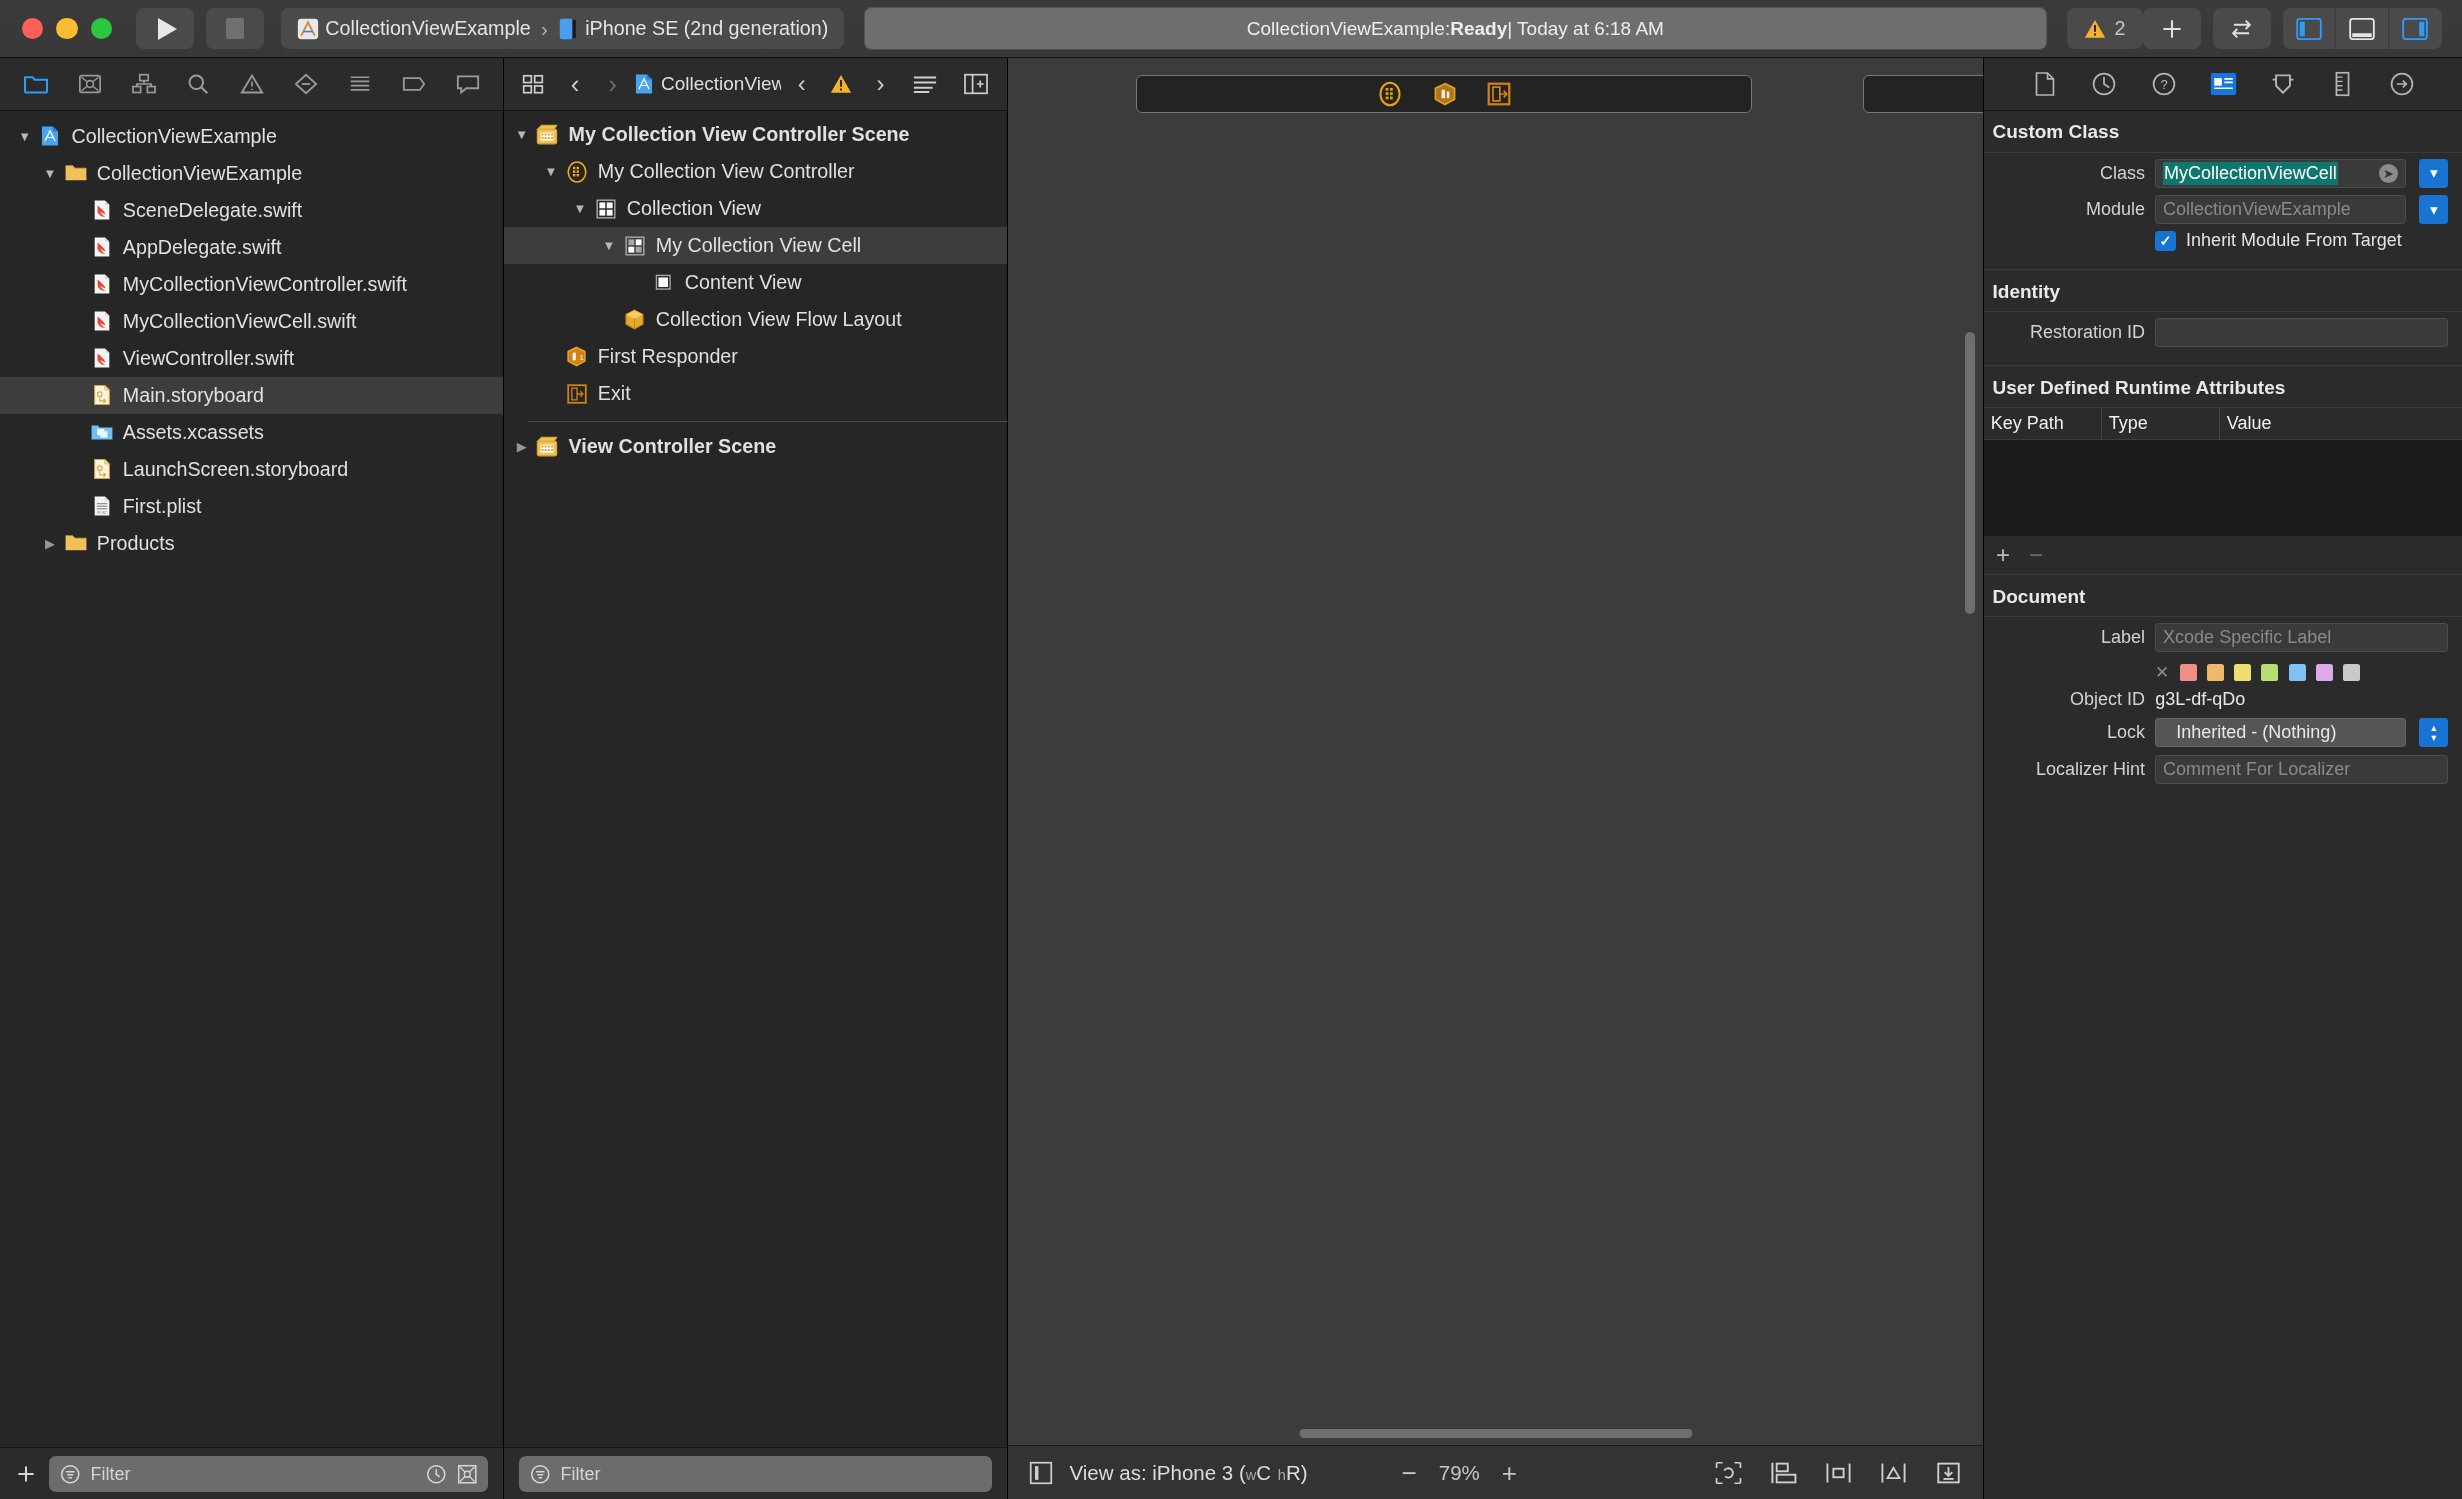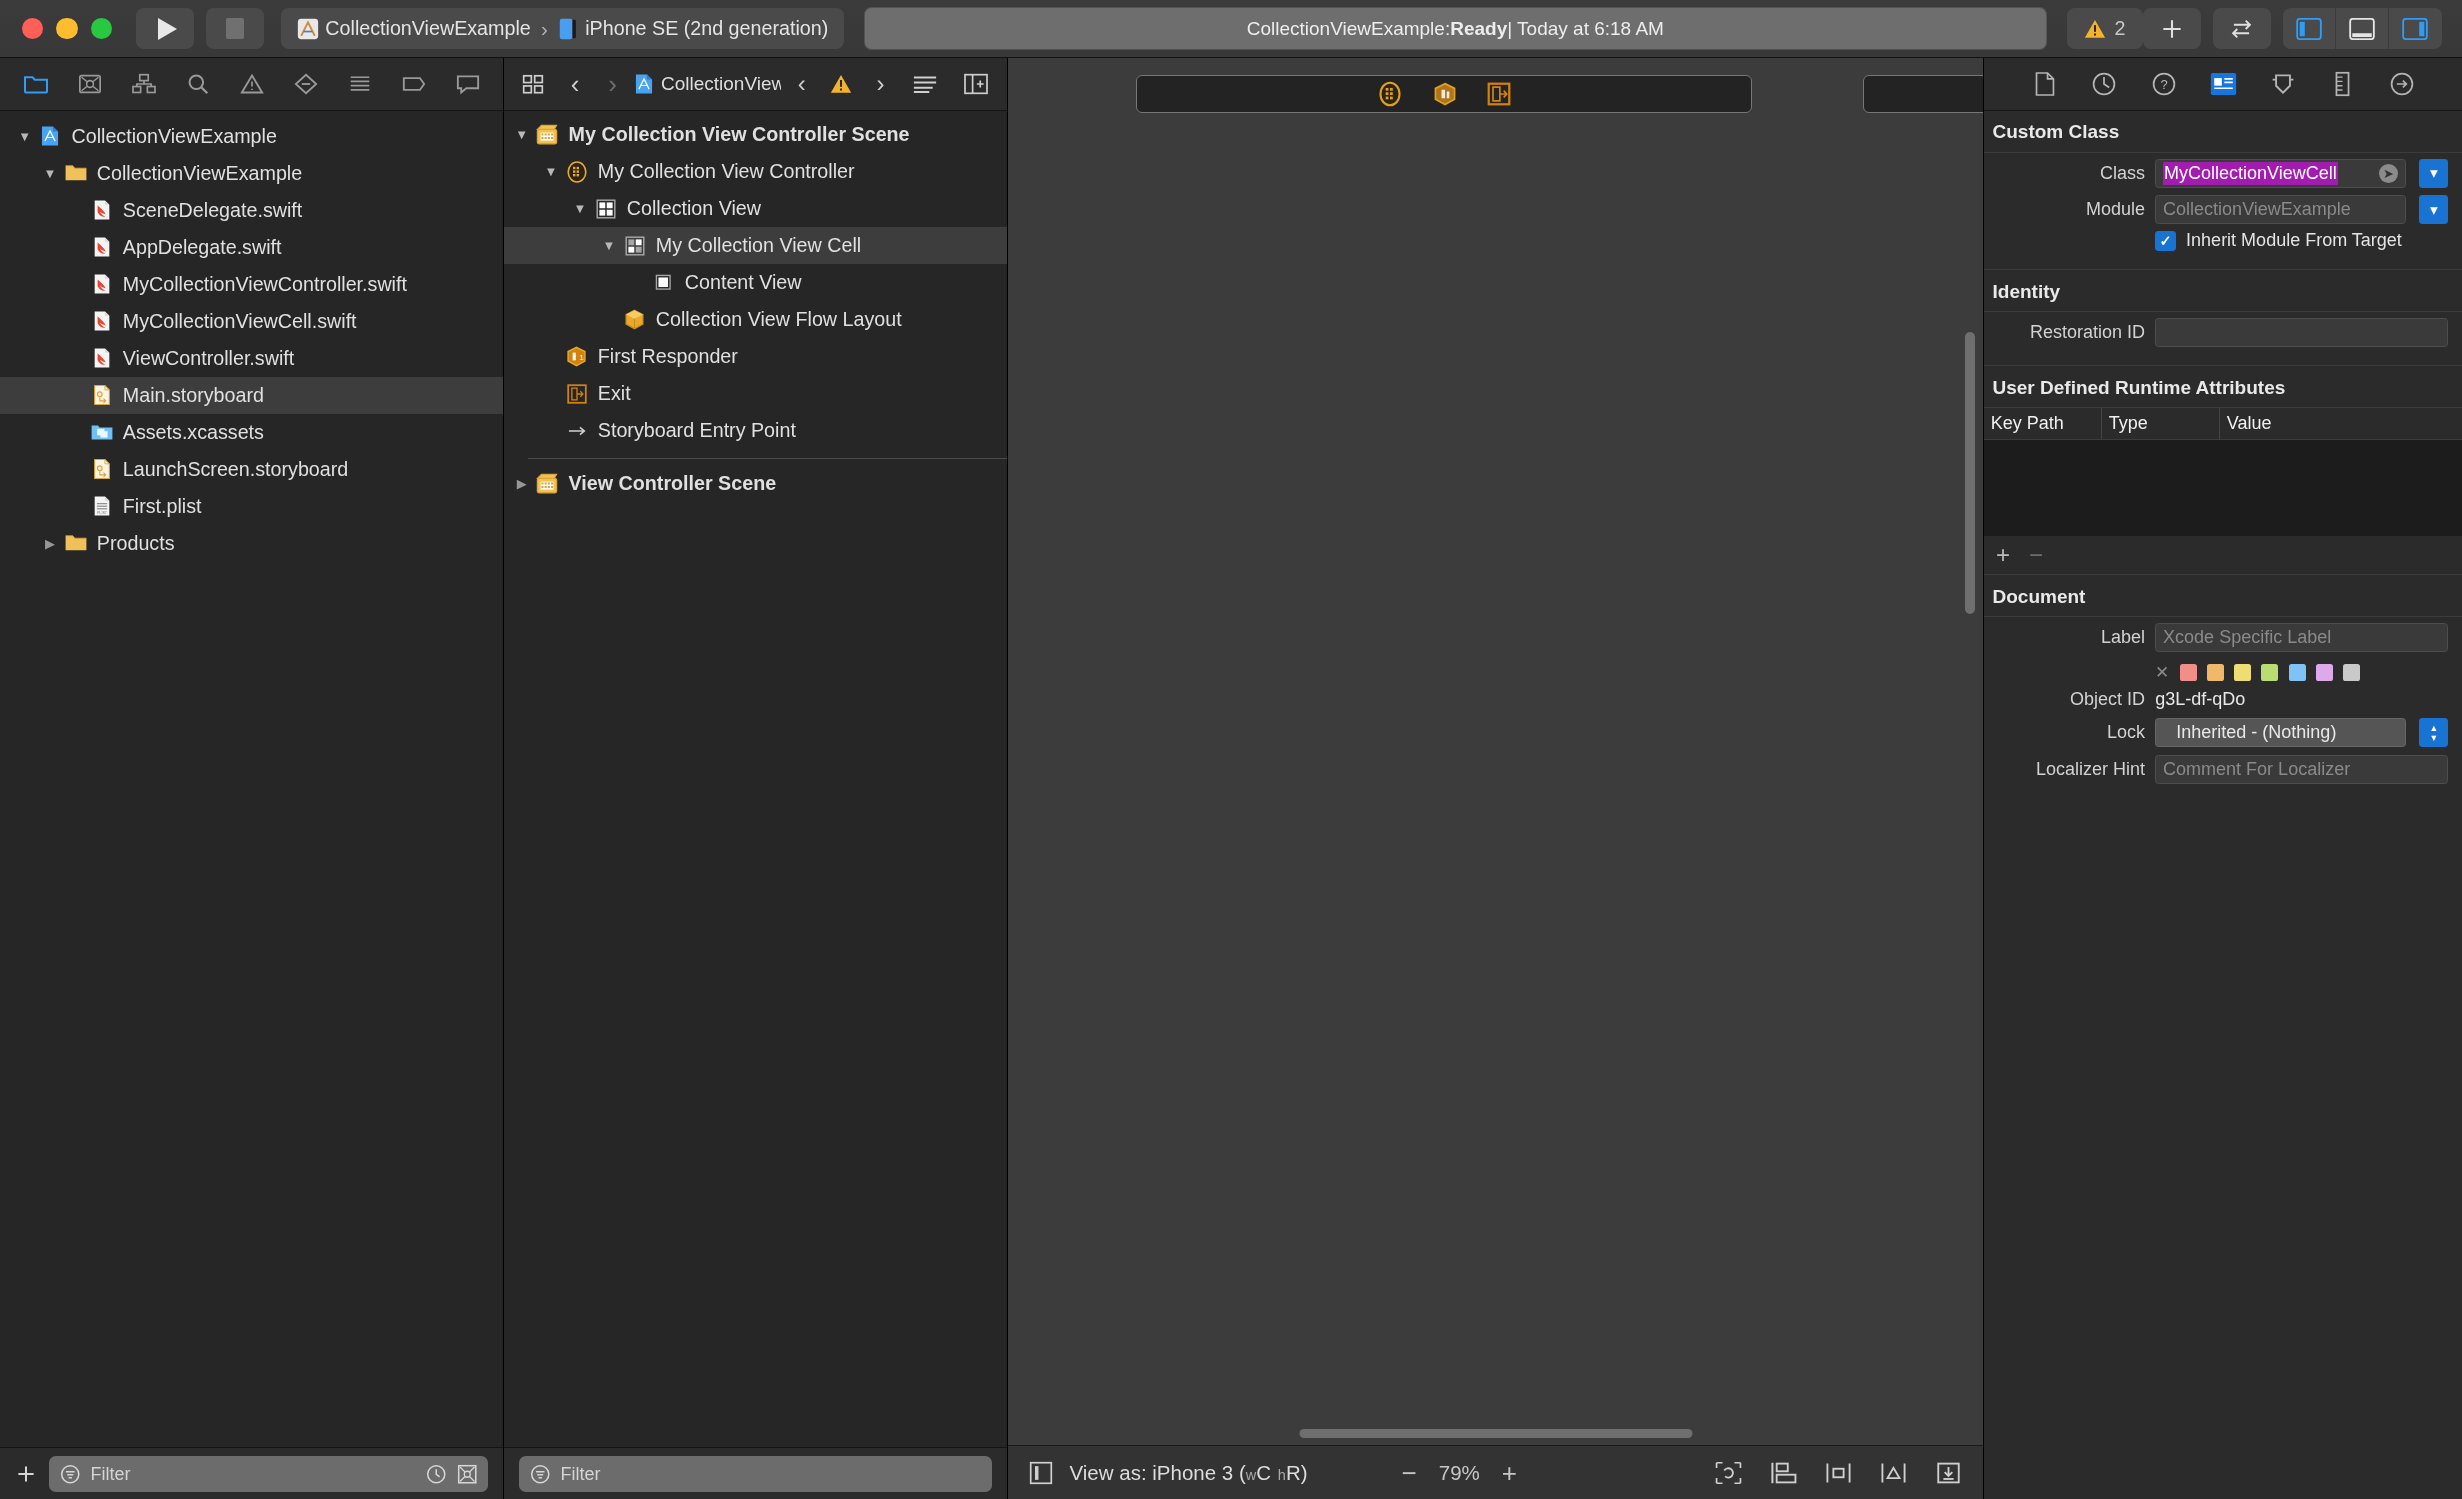--- a/index.html
+++ b/index.html
@@ -198,21 +198,21 @@
     width: 161px; min-width: 161px; text-align: right;
     font-size: 18px; color: #d2d2d2;
   }
   .finput {
     flex: 1; height: 29px; background: #3a3a3a;
     border: 0.9px solid #4d4d4d; border-radius: 3.4px;
     display: flex; align-items: center; padding: 0 6.8px;
     font-size: 18px; color: #e8e8e8;
   }
   .finput.sel-text { background: #3a3a3a; }
-  .finput .selhl { background: #a21caf; color: #fff; padding: 0.9px 0.9px; }
+  .finput .selhl { background: #0f766e; color: #fff; padding: 0.9px 0.9px; }
   .finput .ph { color: #8a8a8a; }
   .finput.dim { color: #8a8a8a; }
   .circ-arrow {
     width: 19px; height: 19px; border-radius: 50%;
     background: #8b8b8b; display: flex; align-items: center; justify-content: center;
     color: #333; font-size: 13px; margin-left: auto;
   }
   .chev-btn {
     width: 29px; height: 29px; background: #1873d3; border-radius: 3.4px;
     display: flex; align-items: center; justify-content: center;
@@ -745,30 +745,20 @@
               <span style="width:36px;display:inline-block"></span>
               <span class="tw"></span>
               <span class="ic">
                 <svg width="22" height="22" viewBox="0 0 30 30">
                   <rect x="3" y="3" width="24" height="24" fill="none" stroke="#d4820e" stroke-width="2.4"></rect>
                   <path d="M8 7 h7 v16 h-7 Z" fill="none" stroke="#d4820e" stroke-width="1.8"></path>
                   <path d="M15 15 H23 M19.5 11 L23 15 L19.5 19" stroke="#d4820e" stroke-width="1.8" fill="none"></path>
                 </svg>
               </span>
               <span style="">Exit</span>
-            </div>
-            <div class="row">
-              <span style="width:36px;display:inline-block"></span>
-              <span class="tw"></span>
-              <span class="ic">
-                <svg width="22" height="22" viewBox="0 0 30 30">
-                  <path d="M4 15 H24 M19 10 L25 15 L19 20" stroke="#cfcfcf" stroke-width="2.2" fill="none"></path>
-                </svg>
-              </span>
-              <span style="">Storyboard Entry Point</span>
             </div>
           </div>
         <div class="divline"></div>
         <div id="outline-scene2">
             <div class="row">
               <span style="width:6.8px;display:inline-block"></span>
               <span class="tw">
                 <span style="color:#969696;font-size:13px">▶</span>
               </span>
               <span class="ic">

